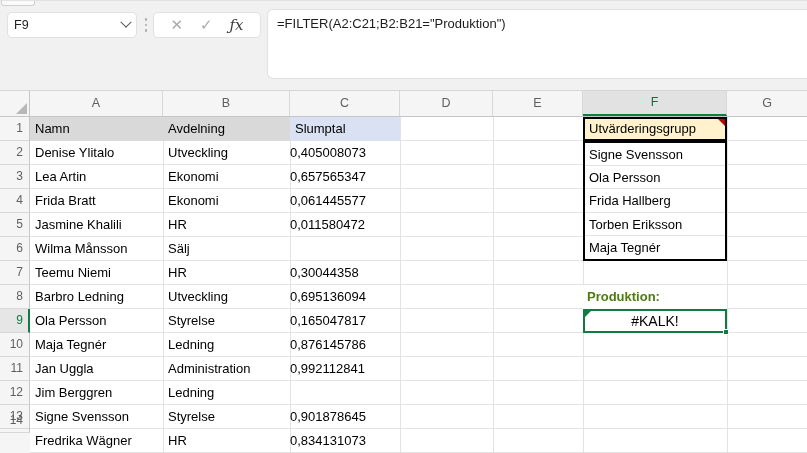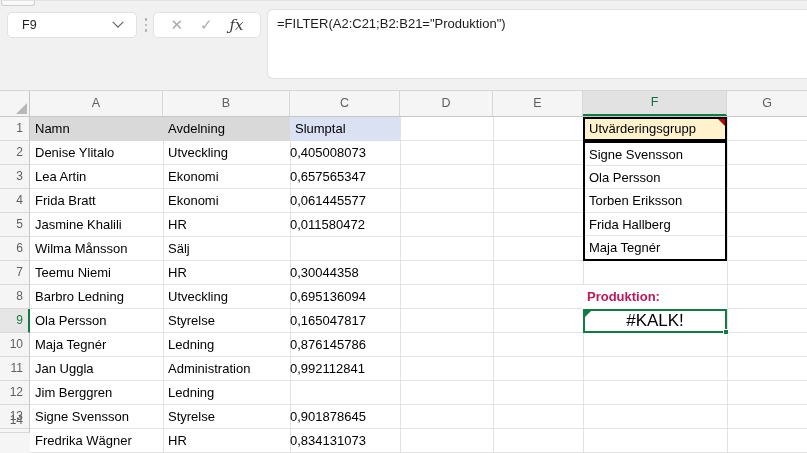--- a/index.html
+++ b/index.html
@@ -8,21 +8,21 @@
   .app { position:relative; width:807px; height:453px; background:#fff; }
 
   
   .topbar { position:absolute; left:0; top:0; width:807px; height:90px;
             background:#f1f1f1; border-top:1px solid #e2e2e2; }
   .ribbon-stub { position:absolute; left:1px; top:0; width:34px; height:5px;
                  background:#fafafa; border:1px solid #cfcfcf; border-top:none;
                  border-radius:0 0 3px 3px; }
   .name-box { position:absolute; left:7px; top:11px; width:130px; height:26px;
               background:#fff; border:1px solid #e1e1e1; border-radius:5px;
-              display:flex; align-items:center; padding:0 14px; cursor:pointer; }
+              display:flex; align-items:center; padding:0 6px; cursor:pointer; }
   .name-box .ref { font-size:12.5px; color:#1f1f1f; flex:1; }
   .chev { width:8px; height:8px; border-right:1.4px solid #5a5a5a;
           border-bottom:1.4px solid #5a5a5a; transform:rotate(45deg) translate(-2px,-2px); }
   .dots { position:absolute; left:143px; top:14px; height:20px; width:6px;
           display:flex; flex-direction:column; justify-content:center; gap:3px; align-items:center; }
   .dots i { width:2.5px; height:2.5px; background:#ababab; border-radius:50%; }
   .fx-group { position:absolute; left:153px; top:11px; width:108px; height:26px;
               background:#fff; border:1px solid #e1e1e1; border-radius:5px;
               display:flex; align-items:center; justify-content:space-around; padding:0 8px; }
   .glyph-x { color:#a9a9a9; font-size:15px; cursor:pointer; }
@@ -80,24 +80,24 @@
              cursor:cell; }
   .note-tri { position:absolute; right:0; top:0; width:0; height:0;
               border-left:7px solid transparent; border-top:7px solid #c00000; }
   .f-box { position:absolute; left:553px; top:24px; width:144px; height:120px;
            border:2px solid #000; background:#fff; }
   .f-member { height:23.2px; font-size:13px; color:#000; line-height:23px;
               padding-left:4px; border-bottom:1px solid #e3e3e3; white-space:nowrap;
               cursor:cell; }
   .f-member:last-child { border-bottom:none; }
   .f-label { position:absolute; left:553px; top:168px; width:144px; height:24px;
-             font-size:13px; font-weight:bold; color:#be185d; line-height:23px;
+             font-size:13px; font-weight:bold; color:#4d7c0f; line-height:23px;
              padding-left:4px; background:#fff; cursor:cell; }
   .f-active { position:absolute; left:553px; top:192px; width:144px; height:24px;
-              border:2px solid #107c41; background:#fff; font-size:17px; color:#000;
+              border:2px solid #107c41; background:#fff; font-size:14px; color:#000;
               text-align:center; line-height:20px; cursor:cell; }
   .err-tri { position:absolute; left:0; top:0; width:0; height:0;
              border-right:6px solid transparent; border-top:6px solid #107c41; }
   .fill-handle { position:absolute; right:-4px; bottom:-4px; width:6px; height:6px;
                  background:#107c41; border:1px solid #fff; cursor:crosshair; }
 </style>
 </head>
 <body>
 
 <div class="app">
@@ -219,22 +219,22 @@
     <div class="cell cB" style="top:312px">HR</div>
     <div class="cell cC num" style="top:312px">0,834131073</div>
 
     <div class="f1-note">
       Utvärderingsgrupp<span class="note-tri"></span>
     </div>
 
     <div class="f-box">
       <div class="f-member">Signe Svensson</div>
       <div class="f-member">Ola Persson</div>
+      <div class="f-member">Frida Hallberg</div>
       <div class="f-member">Torben Eriksson</div>
-      <div class="f-member">Frida Hallberg</div>
       <div class="f-member">Maja Tegnér</div>
     </div>
 
     <div class="f-label">Produktion:</div>
 
     <div class="f-active">
       <span class="err-tri"></span>
       <span>#KALK!</span>
       <span class="fill-handle"></span>
     </div>

